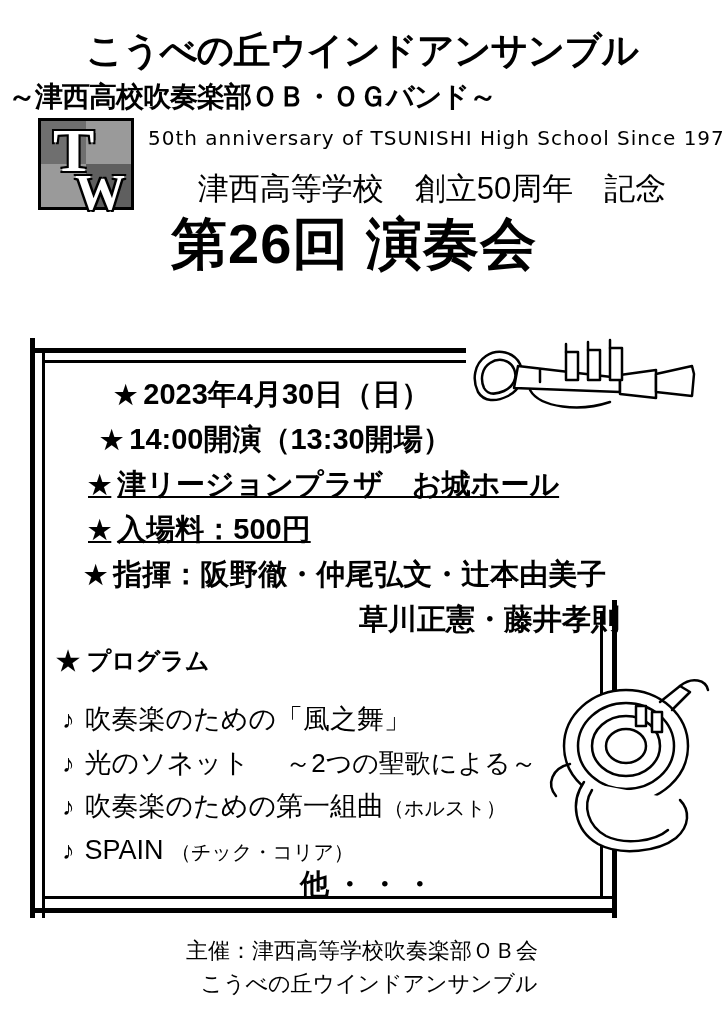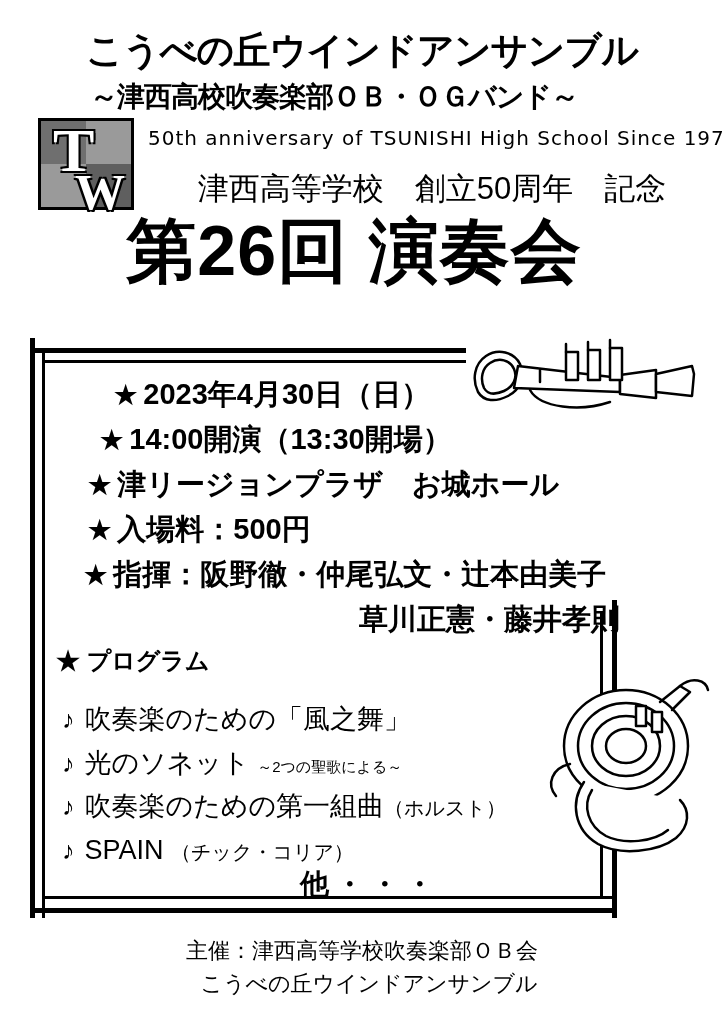--- a/index.html
+++ b/index.html
@@ -30,23 +30,22 @@
     width: 724px;
     text-align: center;
     font-size: 37px;
     font-weight: bold;
     letter-spacing: -1px;
     white-space: nowrap;
   }
   .band-sub {
     position: absolute;
     top: 78px;
-    left: 0;
+    left: 8px;
     width: 668px;
-    text-align: center;
     font-size: 28px;
     font-weight: bold;
     letter-spacing: -1px;
     white-space: nowrap;
   }
 
   
   .logo {
     position: absolute;
     top: 118px;
@@ -111,21 +110,21 @@
     font-weight: normal;
     white-space: nowrap;
   }
 
   .concert-title {
     position: absolute;
     top: 215px;
     left: 0;
     width: 708px;
     text-align: center;
-    font-size: 70px;
+    font-size: 56px;
     font-weight: bold;
     letter-spacing: 1px;
     white-space: nowrap;
     line-height: 1.05;
   }
 
   
   .line {
     position: absolute;
     background: #000;
@@ -149,21 +148,21 @@
   .info-line {
     font-size: 29px;
     font-weight: bold;
     line-height: 1.55;
     white-space: nowrap;
     margin-left: 24px;
   }
   .info-line.center { text-align: right; }
   .info-line.indent-1 { padding-left: 30px; }
   .info-line.indent-2 { padding-left: 16px; }
-  .info-line.indent-3 { padding-left: 4px; }
+  .info-line.indent-3 { padding-left: 4px; text-decoration: underline; }
   .star { font-size: 26px; padding-right: 6px; }
 
   .program-head {
     position: absolute;
     left: 56px;
     top: 645px;
     font-size: 24px;
     font-weight: bold;
     white-space: nowrap;
   }
@@ -173,21 +172,21 @@
     top: 698px;
     width: 560px;
   }
   .prog-item {
     font-size: 27px;
     line-height: 1.62;
     white-space: nowrap;
   }
   .prog-item .note { padding-right: 10px; font-size: 25px; }
   .prog-item .small { font-size: 20px; }
-  .prog-item .mid { font-size: 15px; }
+  .prog-item .mid { font-size: 26px; margin-left: 28px; }
   .etc {
     position: absolute;
     left: 300px;
     top: 865px;
     font-size: 29px;
     font-weight: bold;
     letter-spacing: 6px;
     white-space: nowrap;
   }
 

